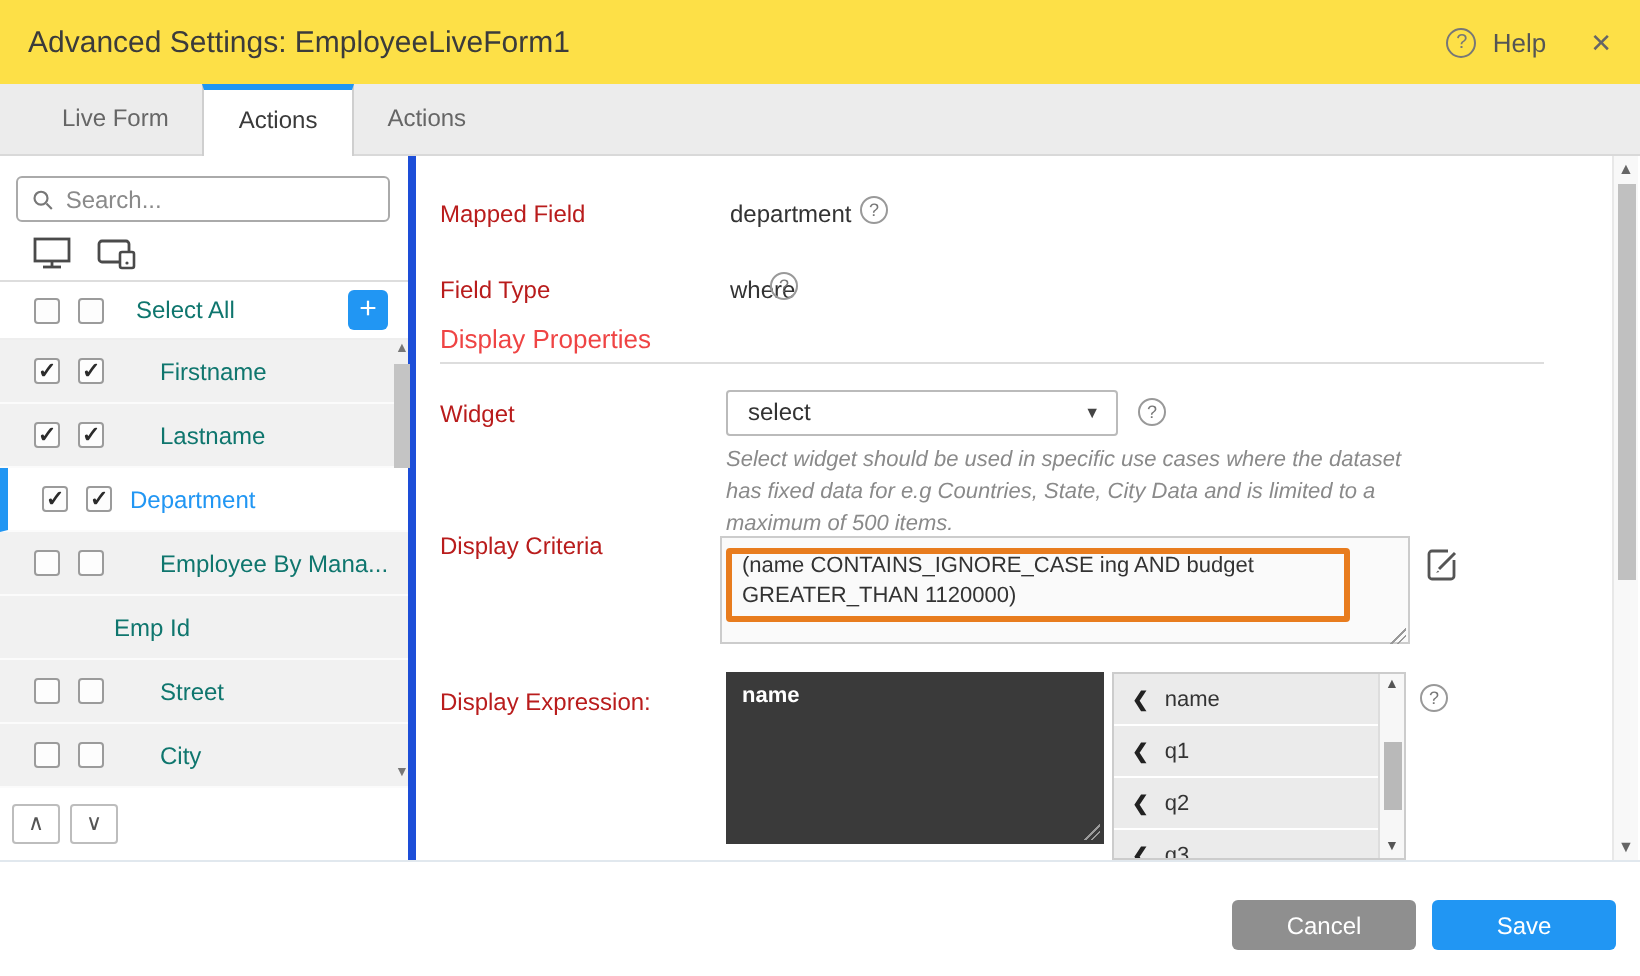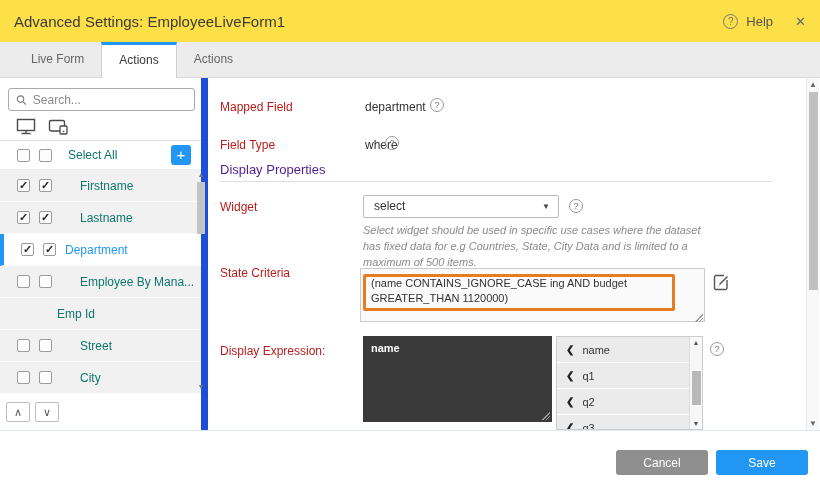--- a/index.html
+++ b/index.html
@@ -17,21 +17,21 @@
 
   
   .tabbar { position:absolute; top:42px; left:0; right:0; height:36px; background:#ececec; border-bottom:1px solid #d9d9d9; display:flex; align-items:flex-start; padding-left:14px; }
   .tab { font-size:12px; color:#666; padding:0 17px; height:35px; line-height:35px; cursor:pointer; position:relative; }
   .tab.active { background:#fff; color:#3a3a3a; border-top:3px solid #2196f3; border-left:1px solid #cfcfcf; border-right:1px solid #cfcfcf; height:36px; line-height:31px; margin-bottom:-1px; }
 
   
   .body { position:absolute; top:78px; left:0; width:820px; height:352px; background:#fff; }
 
   
-  .sidebar { position:absolute; top:0; left:0; width:208px; height:352px; border-right:7px solid #1d4ed8; background:#fff; }
+  .sidebar { position:absolute; top:0; left:0; width:208px; height:352px; border-right:4px solid #1d4ed8; background:#fff; }
   .search-wrap { position:absolute; top:10px; left:8px; width:187px; height:23px; border:1px solid #aaa; border-radius:3px; background:#fff; display:flex; align-items:center; padding:0 7px; gap:6px; }
   .search-wrap input { border:none; outline:none; font-size:12px; color:#333; width:100%; background:transparent; font-family:"Liberation Sans",sans-serif; }
   .search-wrap input::placeholder { color:#8a8a8a; }
   .device-icons { position:absolute; top:40px; left:16px; display:flex; gap:10px; }
   .side-divider { position:absolute; top:62px; left:0; width:100%; height:1px; background:#ddd; }
 
   .selectall-row { position:absolute; top:63px; left:0; width:100%; height:29px; background:#fff; display:flex; align-items:center; border-bottom:1px solid #eee; }
   .add-btn { position:absolute; right:10px; top:4px; width:20px; height:20px; background:#2196f3; color:#fff; border-radius:3px; font-size:15px; line-height:19px; text-align:center; cursor:pointer; }
 
   .field-list { position:absolute; top:92px; left:0; width:100%; }
@@ -53,21 +53,21 @@
 
   .updown { position:absolute; top:324px; left:6px; display:flex; gap:5px; }
   .ud-btn { width:24px; height:20px; border:1px solid #bdbdbd; border-radius:2px; background:#fff; color:#555; font-size:11px; line-height:18px; text-align:center; cursor:pointer; }
 
   
   .main { position:absolute; top:0; left:208px; width:598px; height:352px; background:#fff; }
   .mlabel { position:absolute; left:12px; font-size:12px; color:#b91c1c; }
   .mvalue { position:absolute; font-size:12px; color:#333; }
   .qicon { position:absolute; width:14px; height:14px; border:1px solid #999; border-radius:50%; color:#777; font-size:9px; line-height:12px; text-align:center; cursor:pointer; }
 
-  .section-head { position:absolute; top:84px; left:12px; font-size:13px; color:#4c1d95; }
+  .section-head { position:absolute; top:84px; left:12px; font-size:13px; color:#ef4444; }
   .section-line { position:absolute; top:103px; left:12px; width:552px; height:1px; background:#ddd; }
 
   .widget-select { position:absolute; top:117px; left:155px; width:196px; height:23px; border:1px solid #bbb; border-radius:2px; background:#fff; font-size:12px; color:#333; line-height:21px; padding:0 10px; cursor:pointer; }
   .widget-select .caret { position:absolute; right:8px; top:0; font-size:8px; color:#444; line-height:21px; }
   .widget-desc { position:absolute; top:145px; left:155px; width:356px; font-size:11px; font-style:italic; color:#8a8a8a; line-height:1.45; }
 
   .filter-area { position:absolute; top:190px; left:152px; width:345px; height:54px; border:1px solid #ccc; background:#fafafa; font-size:11px; color:#333; padding:7px 10px; line-height:1.4; resize:none; font-family:"Liberation Sans",sans-serif; }
   .orange-box { position:absolute; top:196px; left:155px; width:312px; height:37px; border:3px solid #e87c1e; border-radius:2px; pointer-events:none; }
   .edit-icon { position:absolute; top:196px; left:505px; cursor:pointer; }
   .resize-grip { position:absolute; right:2px; bottom:2px; width:8px; height:8px; background:
@@ -215,21 +215,21 @@
       <div class="section-line"></div>
 
       <span class="mlabel" style="top:122px">Widget</span>
       <div class="widget-select">
         <span>select</span>
         <span class="caret">▼</span>
       </div>
       <span class="qicon" style="top:121px; left:361px">?</span>
       <div class="widget-desc">Select widget should be used in specific use cases where the dataset has fixed data for e.g Countries, State, City Data and is limited to a maximum of 500 items.</div>
 
-      <span class="mlabel" style="top:188px">State Criteria</span>
+      <span class="mlabel" style="top:188px">Display Criteria</span>
       <textarea class="filter-area" style="">(name CONTAINS_IGNORE_CASE ing AND budget GREATER_THAN 1120000)</textarea>
       <span class="resize-grip" style="left:487px; top:236px; right:auto; bottom:auto;"></span>
       <div class="orange-box"></div>
       <span class="edit-icon">
         <svg width="17" height="17" viewBox="0 0 17 17">
             <path d="M3 1.5 h8 M14 6 v8 a1.5 1.5 0 0 1 -1.5 1.5 h-9.5 a1.5 1.5 0 0 1 -1.5 -1.5 v-11 a1.5 1.5 0 0 1 1.5 -1.5" fill="none" stroke="#555" stroke-width="1.4"></path>
             <line x1="6.5" y1="10.5" x2="14.5" y2="2.5" stroke="#555" stroke-width="1.5"></line>
             <path d="M6 11.2 l-1 1.2 1.6 -0.4 z" fill="#555"></path>
           </svg>
       </span>

